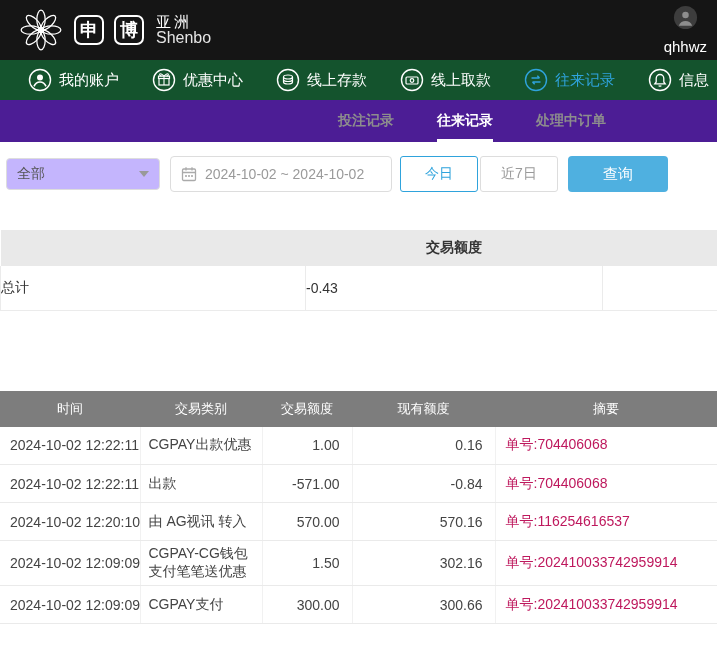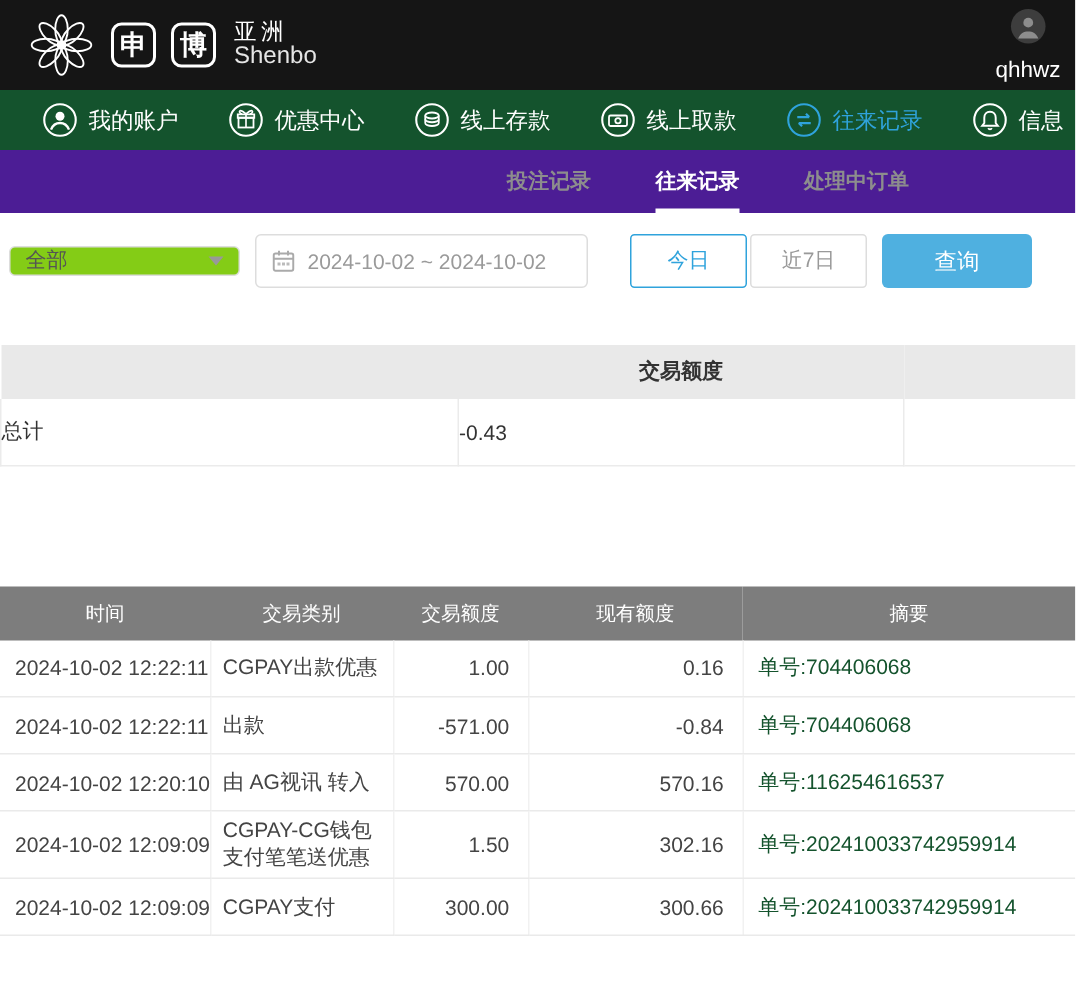--- a/index.html
+++ b/index.html
@@ -24,43 +24,43 @@
   .nav-item.active { color:#2fa3dc; }
   .nav-ico svg { width:24px; height:24px; display:block; }
 
   
   .subnav { height:42px; background:#4c1d95; display:flex; align-items:stretch; gap:43px; padding-left:338px; overflow:hidden;font-weight:bold; }
   .tab { color:#8d8d8d; font-size:14px; display:flex; align-items:center; cursor:pointer; border-bottom:3px solid transparent; padding-top:3px; white-space:nowrap; }
   .tab.active { color:#fff; border-bottom-color:#fff; }
 
   
   .filters { display:flex; align-items:center; padding:14px 0 0 6px; width:760px; }
-  .select-box { width:154px; height:20px; border:1px solid #ddd; border-radius:4px; display:flex; align-items:center; padding:0 10px; color:#555; font-size:14px; background:#84cc16; cursor:pointer;gap:36px; }
+  .select-box { width:154px; height:32px; border:1px solid #ddd; border-radius:4px; display:flex; align-items:center; padding:0 10px; color:#555; font-size:14px; background:#c4b5fd; cursor:pointer;gap:36px; }
   .select-arrow { margin-left:auto; width:0; height:0; border-left:5px solid transparent; border-right:5px solid transparent; border-top:6px solid #999; }
   .date-box { width:222px; height:36px; border:1px solid #ddd; border-radius:4px; display:flex; align-items:center; gap:8px; padding:0 10px; margin-left:10px; color:#9a9a9a; font-size:14px; background:#fff; cursor:pointer; white-space:nowrap; }
   .date-box svg { width:16px; height:16px; display:block; flex:0 0 auto; }
   .quick-btn { width:78px; height:36px; border:1px solid #ddd; background:#fff; color:#999; font-size:14px; border-radius:3px; margin-left:2px; cursor:pointer; font-family:inherit; }
-  .quick-btn.first { margin-left:28px; }
+  .quick-btn.first { margin-left:8px; }
   .quick-btn.active { color:#2fa3dc; border-color:#2fa3dc; }
   .query-btn { width:100px; height:36px; background:#4fb0e0; color:#fff; border:none; border-radius:4px; margin-left:10px; font-size:15px; cursor:pointer; font-family:inherit; }
 
   
   table { border-collapse:collapse; table-layout:fixed; }
   .summary { width:900px; margin-top:38px; font-size:14px; }
   .summary thead td { background:#e9e9e9; height:36px; text-align:center; font-weight:bold; color:#333; }
   .summary tbody td { height:44px; text-align:left; color:#333; border:1px solid #ebebeb; border-top:none; }
 
   
   .records { width:717px; margin-top:80px; font-size:14px; }
   .records th { background:#7d7d7d; color:#fff; height:36px; font-weight:normal; font-size:13px; text-align:center; }
   .records td { height:38px; border-bottom:1px solid #eaeaea; border-right:1px solid #f1f1f1; color:#444; padding:4px 8px; word-break:break-all; }
   .records td:last-child { border-right:none; }
   .records td.c-time { padding-left:10px; white-space:nowrap; }
   .records td.num { text-align:right; padding-right:12px; }
-  .records td.c-memo { padding-left:10px; color:#14532d; }
+  .records td.c-memo { padding-left:10px; color:#be185d; }
 </style>
 </head>
 <body>
 
 <div class="page">
 
   <header class="topbar">
     <div class="brand">
       <span class="flower">
         <svg viewBox="0 0 44 44">

